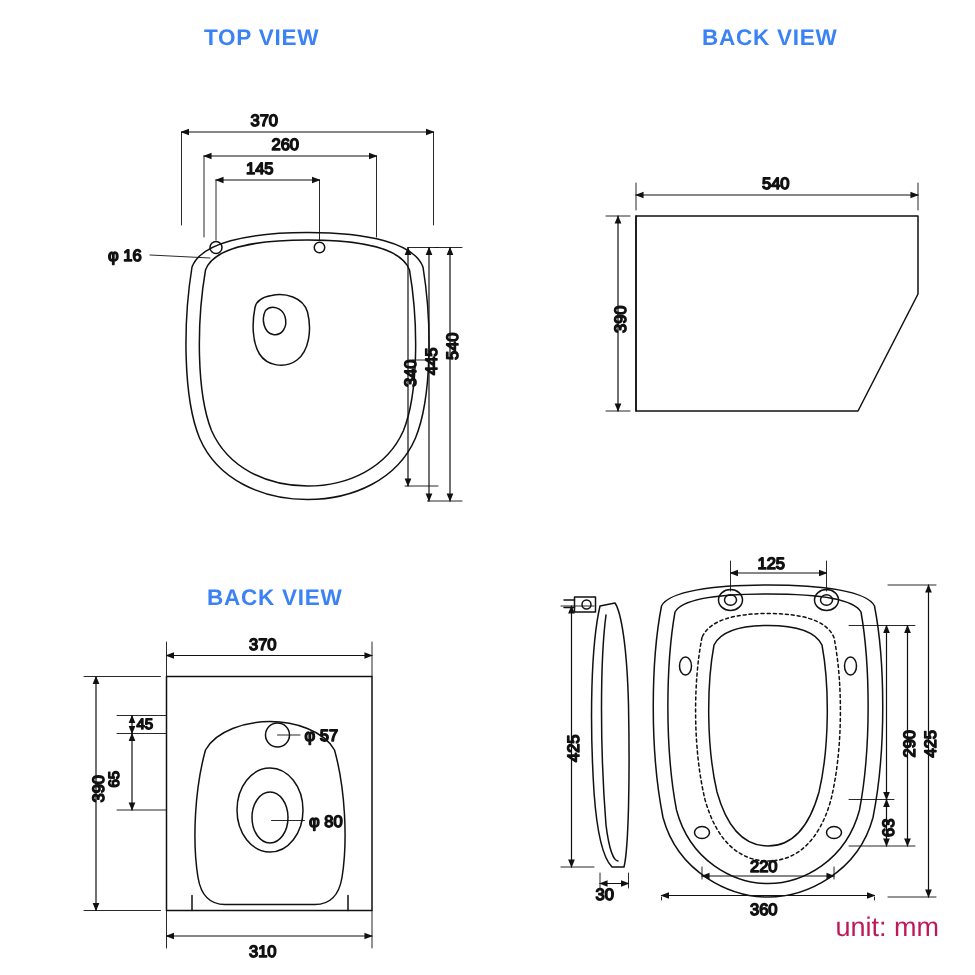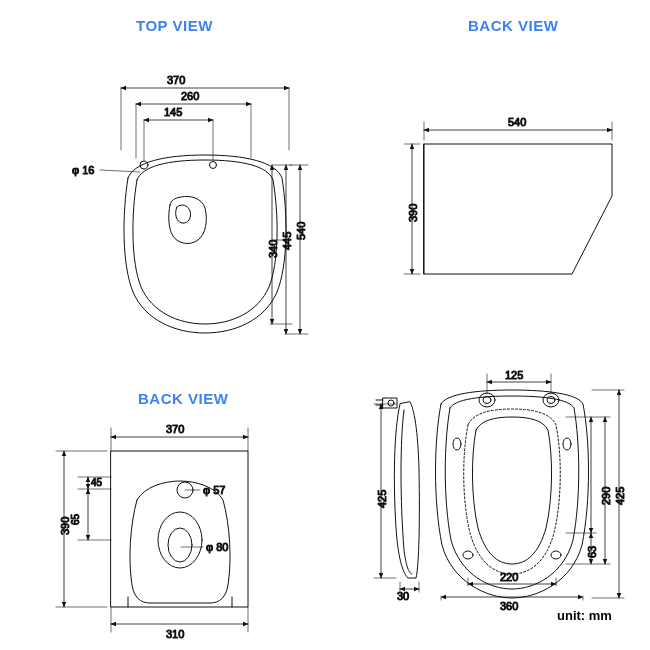--- a/index.html
+++ b/index.html
@@ -28,24 +28,23 @@
     color: #3b82f6;
     white-space: nowrap;
   }
   #title-top { left: 136px; top: 17px; }
   #title-side { left: 468px; top: 17px; }
   #title-back { left: 138px; top: 390px; text-align: center; }
   .unit-label {
     position: absolute;
     left: 557px;
     top: 608px;
-    font-size: 13px;
-    color: #000000;
+    font-size: 18px;
+    color: #be185d;
     white-space: nowrap;
-    font-weight: bold;
   }
   svg.draw {
     position: absolute;
     left: 0;
     top: 0;
     width: 650px;
     height: 650px;
   }
   .dim-text {
     font-family: "Liberation Sans", sans-serif;

